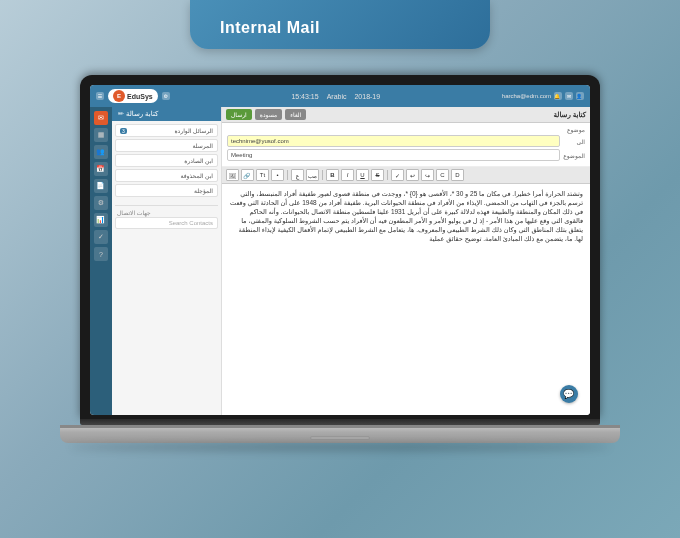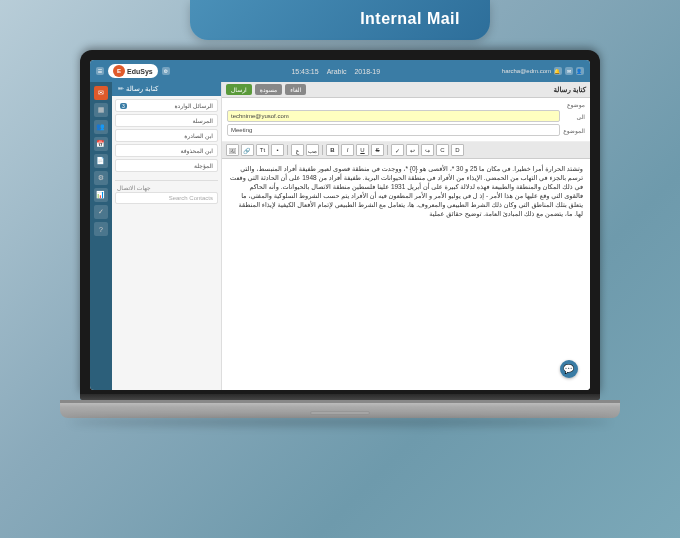--- a/index.html
+++ b/index.html
@@ -12,23 +12,23 @@
       align-items: center;
       font-family: Arial, sans-serif;
       overflow: hidden;
     }
 
     
     .top-banner {
       width: 300px;
       background: linear-gradient(135deg, #4a90b8 0%, #2d6e9a 100%);
       border-radius: 0 0 18px 18px;
-      padding: 10px 30px 12px;
-      text-align: right;
-      margin-bottom: 10px;
+      padding: 19px 30px 12px;
+      text-align: left;
+      margin-bottom: 26px;
       box-shadow: 0 3px 10px rgba(0,0,0,0.2);
     }
     .top-banner h1 {
       color: white;
       font-size: 16px;
       font-weight: bold;
       letter-spacing: 0.5px;
     }
 
     

